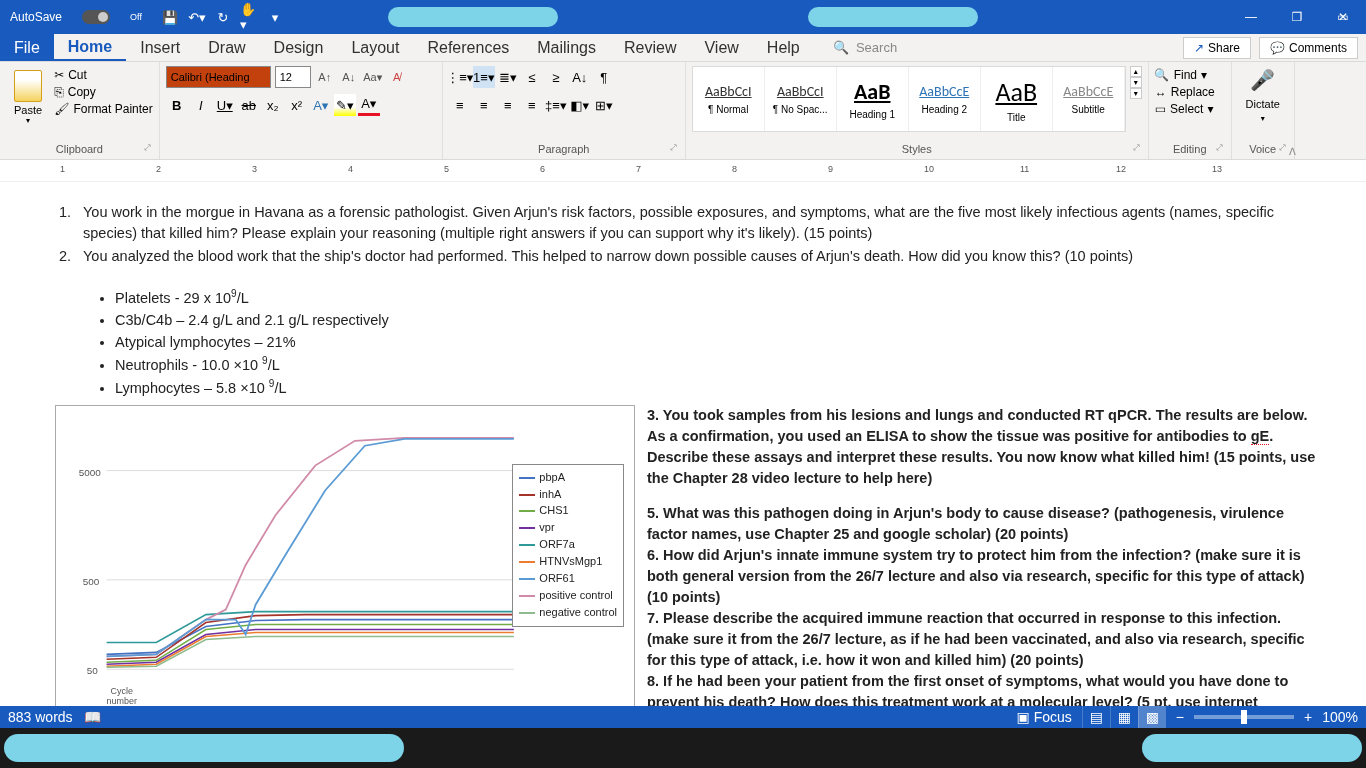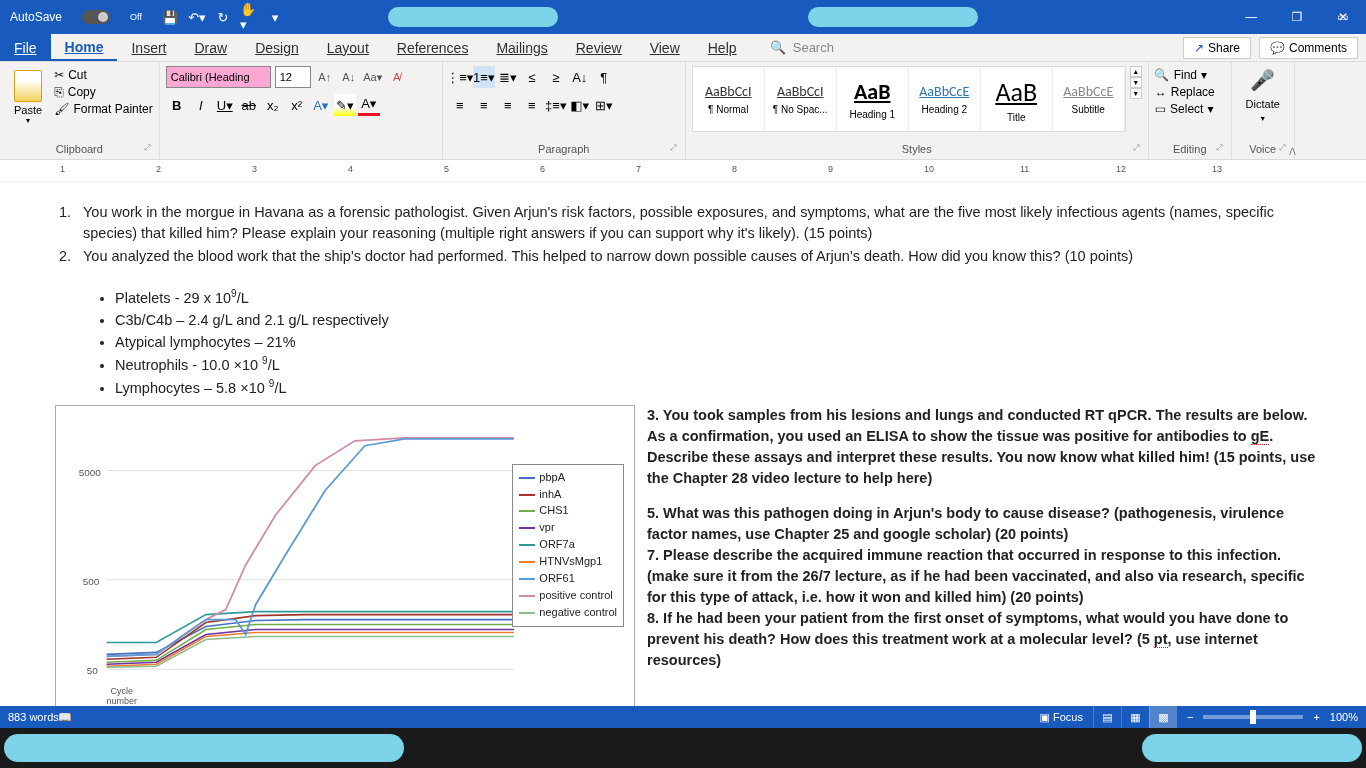--- a/index.html
+++ b/index.html
@@ -13,42 +13,42 @@
 .qat { display: flex; gap: 8px; padding-left: 10px; align-items: center; }
 .qat-icon { width: 18px; height: 18px; display: flex; align-items: center; justify-content: center; color: #fff; font-size: 13px; }
 .title-center { position: absolute; left: 50%; transform: translateX(-50%); display: flex; gap: 250px; }
 .title-blob { width: 170px; height: 20px; background: #7dd3e8; border-radius: 10px; }
 .win-controls { position: absolute; right: 0; display: flex; }
 .win-btn { width: 46px; height: 34px; display: flex; align-items: center; justify-content: center; font-size: 12px; color: #fff; }
 .ribbon-disp { width: 46px; height: 34px; display: flex; align-items: center; justify-content: center; font-size: 12px; color: #fff; }
 
 
 .tabs { height: 28px; background: #f3f2f1; display: flex; align-items: stretch; border-bottom: 1px solid #dadada; }
-.tab { padding: 0 14px; display: flex; align-items: center; font-size: 14px; color: #323130; cursor: pointer; text-decoration: underline; }
+.tab { padding: 0 14px; display: flex; align-items: center; font-size: 16px; color: #323130; cursor: pointer; }
 .tab.file { background: #185abd; color: #fff; }
 .tab.active { font-weight: 600; color: #185abd; border-bottom: 2px solid #185abd; }
 .search-box { margin-left: 20px; display: flex; align-items: center; gap: 6px; color: #888; font-size: 13px; }
 .share-btns { margin-left: auto; display: flex; gap: 8px; padding-right: 8px; align-items: center; }
 .share-btn { padding: 3px 10px; border: 1px solid #ccc; background: #fff; font-size: 12px; display: flex; align-items: center; gap: 4px; }
 
 
 .ribbon { height: 98px; background: #f3f2f1; display: flex; border-bottom: 1px solid #dadada; }
 .group { border-right: 1px solid #e1dfdd; display: flex; flex-direction: column; padding: 4px 6px 2px; }
 .group-body { flex: 1; display: flex; align-items: flex-start; gap: 4px; }
 .group-label { font-size: 11px; color: #555; text-align: center; padding: 2px 0; position: relative; }
 .group-label::after { content: '⤢'; position: absolute; right: 2px; font-size: 8px; color: #888; }
 .clipboard .group-body { flex-direction: row; }
 .paste-btn { display: flex; flex-direction: column; align-items: center; padding: 4px 8px; font-size: 11px; }
 .paste-icon { width: 28px; height: 32px; background: linear-gradient(#fff 30%, #f4d35e); border: 1px solid #d4a017; border-radius: 2px; margin-bottom: 2px; }
 .clip-actions { display: flex; flex-direction: column; gap: 3px; font-size: 12px; padding-top: 2px; }
 .clip-row { display: flex; align-items: center; gap: 4px; }
 
 .font .group-body { flex-direction: column; gap: 6px; width: 270px; }
 .font-row1 { display: flex; gap: 4px; align-items: center; }
-.font-name { width: 105px; height: 22px; border: 1px solid #888; font-size: 11px; padding: 0 4px; background: #f9a8d4; }
+.font-name { width: 105px; height: 22px; border: 1px solid #888; font-size: 11px; padding: 0 4px; background: #c2410c; }
 .font-size { width: 36px; height: 22px; border: 1px solid #888; font-size: 11px; padding: 0 4px; background: #fff; }
 .mini-btn { width: 20px; height: 20px; display: flex; align-items: center; justify-content: center; font-size: 11px; color: #555; }
 .font-row2 { display: flex; gap: 2px; align-items: center; }
 .fmt-btn { width: 22px; height: 22px; display: flex; align-items: center; justify-content: center; font-size: 13px; }
 .bold { font-weight: 700; }
 .italic { font-style: italic; }
 .underline { text-decoration: underline; }
 .strike { text-decoration: line-through; }
 
 .para .group-body { flex-direction: column; gap: 6px; width: 230px; }
@@ -86,21 +86,21 @@
 .right-questions p { margin-bottom: 0px; font-weight: bold; }
 .spell-err { border-bottom: 1.5px dotted #e81123; }
 
 
 .chart-svg { width: 100%; height: 100%; }
 .legend { position: absolute; right: 10px; top: 58px; border: 1px solid #888; background: #fff; font-size: 11px; padding: 4px 6px; }
 .legend-row { display: flex; align-items: center; gap: 4px; margin: 1px 0; }
 .legend-swatch { width: 16px; height: 2px; }
 
 
-.statusbar { height: 22px; background: #185abd; color: #fff; display: flex; align-items: center; font-size: 11px; padding: 0 8px; gap: 0; }
+.statusbar { height: 22px; background: #185abd; color: #fff; display: flex; align-items: center; font-size: 14px; padding: 0 8px; gap: 12px; }
 .status-right { margin-left: auto; display: flex; align-items: center; gap: 10px; }
 .view-btns { display: flex; gap: 0; }
 .view-btn { width: 28px; height: 22px; display: flex; align-items: center; justify-content: center; border-left: 1px solid rgba(255,255,255,0.2); }
 .view-btn.active { background: rgba(255,255,255,0.25); }
 .zoom-slider { width: 100px; height: 4px; background: rgba(255,255,255,0.4); position: relative; }
 .zoom-thumb { width: 6px; height: 14px; background: #fff; position: absolute; left: 47px; top: -5px; }
 
 
 .taskbar { height: 40px; background: #1a1a1a; display: flex; align-items: center; padding: 0 4px; gap: 4px; position: relative; }
 .tb-blob { height: 28px; background: #7dd3e8; border-radius: 14px; }
@@ -386,20 +386,21 @@
           <div class="legend-row">
             <div class="legend-swatch" style="background:#8fbc8f"></div>
             <span>negative control</span>
           </div>
         </div>
     </div>
     <div class="right-questions">
       <p><span>3. You took samples from his lesions and lungs and conducted RT qPCR.  The results are below.  As a confirmation, you used an ELISA to show the tissue was positive for antibodies to </span><span class="spell-err">gE</span><span>.  Describe these assays and interpret these results.  You now know what killed him! (15 points, use the Chapter 28 video lecture to help here)</span></p>
       <p style="height:14px"></p>
       <p>5. What was this pathogen doing in Arjun's body to cause disease? (pathogenesis, virulence factor names, use Chapter 25 and google scholar) (20 points)</p>
+      <p>6. How did Arjun's innate immune system try to protect him from the infection?  (make sure it is both general version from the 26/7 lecture and also via research, specific for this type of attack) (10 points)</p>
       <p>7. Please describe the acquired immune reaction that occurred in response to this infection. (make sure it from the 26/7 lecture, as if he had been vaccinated, and also via research, specific for this type of attack, i.e. how it won and killed him) (20 points)</p>
       <p><span>8. If he had been your patient from the first onset of symptoms, what would you have done to prevent his death? How does this treatment work at a molecular level? (5 </span><span class="spell-err">pt</span><span>, use internet resources)</span></p>
     </div>
   </div>
 </div>
 
 <div class="statusbar">
   <span>883 words</span>
   <span>📖</span>
   <div class="status-right">

